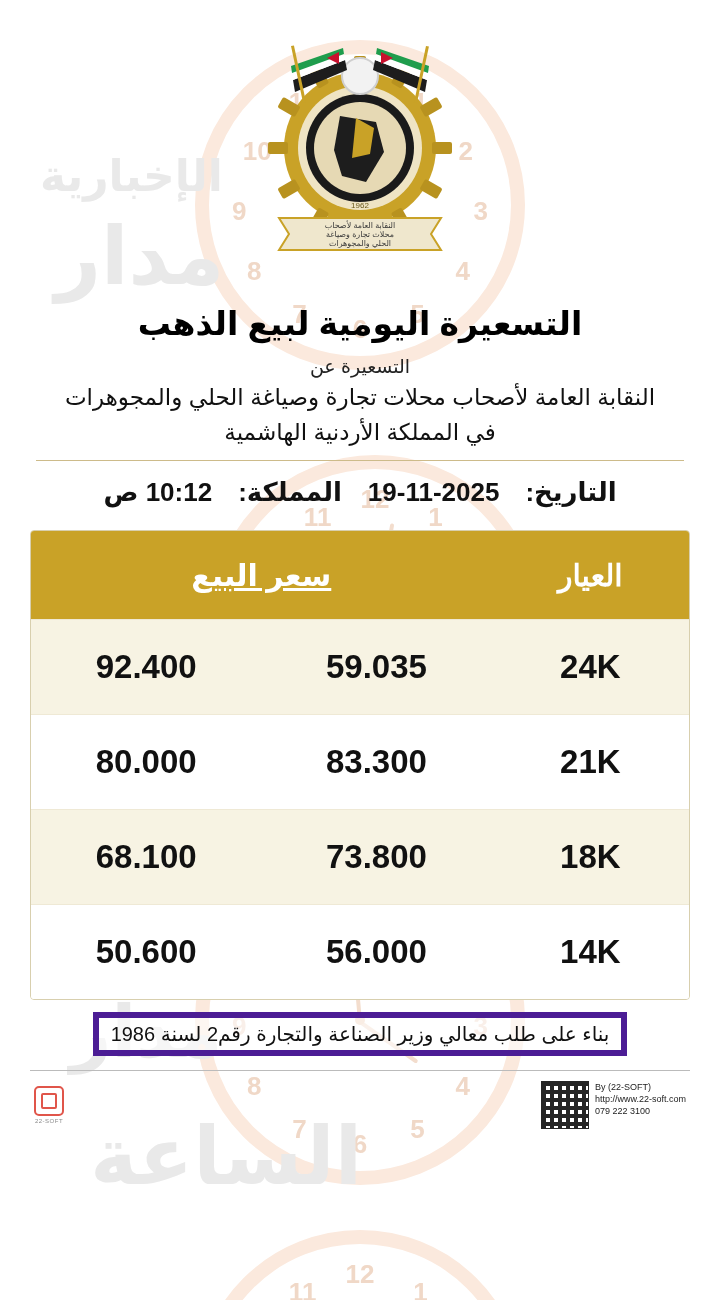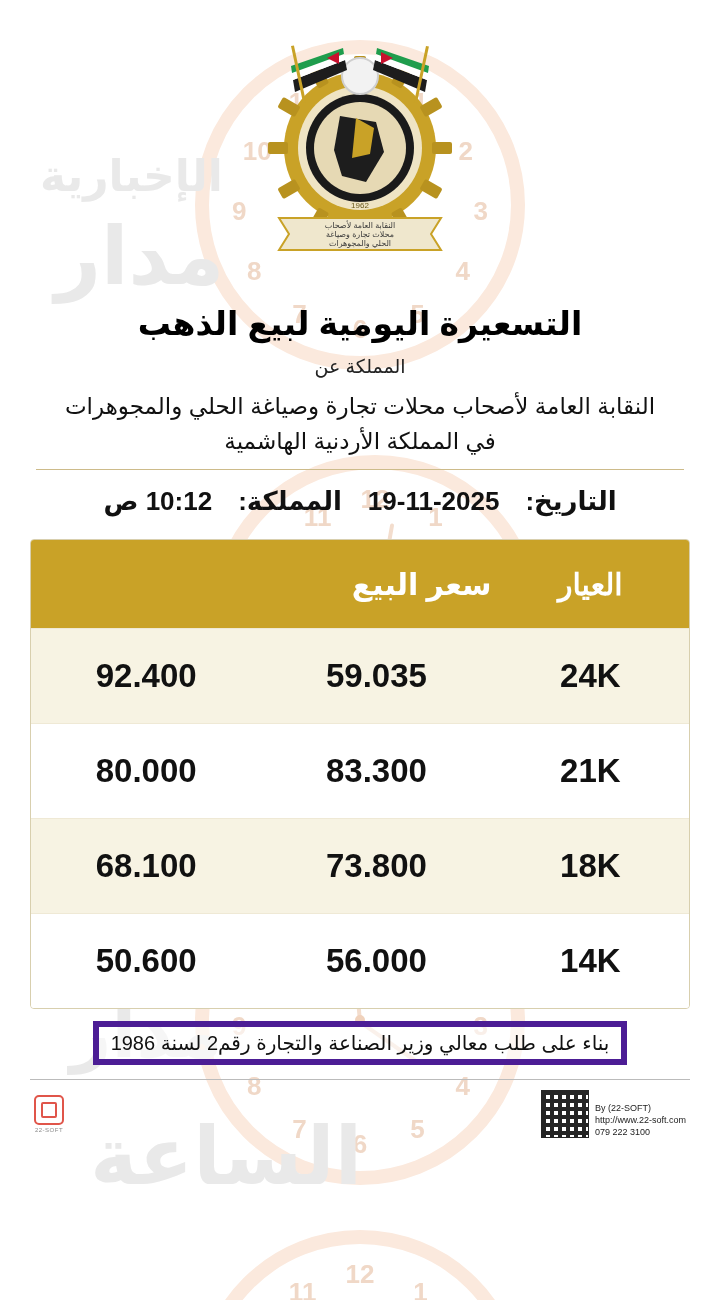--- a/index.html
+++ b/index.html
@@ -97,21 +97,21 @@
     margin-top: 4px;
   }
   .t-sub1 {
     font-size: 19px;
     color: #222;
     margin-top: 12px;
   }
   .t-sub2 {
     font-size: 23px;
     color: #111;
-    margin-top: 15px;
+    margin-top: 6px;
     text-align: center;
   }
   .t-sub3 {
     font-size: 23px;
     color: #111;
     margin-top: 8px;
   }
   .hr-gold {
     margin: 14px 6px 0 6px;
     height: 1px;
@@ -140,21 +140,21 @@
   .thead {
     display: flex;
     background: #c9a227;
     color: #ffffff;
     font-weight: bold;
     font-size: 30px;
     height: 88px;
     align-items: center;
   }
   .thead .c1 { flex: 0 0 30%; text-align: center; font-family: Liberation Serif, serif; }
-  .thead .c2 { flex: 1; text-align: right; }
+  .thead .c2 { flex: 1; text-align: center; text-decoration: underline; }
   .thead .c3 { flex: 1; text-align: center; }
 
   .trow {
     display: flex;
     align-items: center;
     height: 94px;
     font-size: 33px;
     font-weight: bold;
     color: #111;
     border-top: 1px solid #efe9d5;
@@ -186,21 +186,21 @@
 
   .footer {
     display: flex;
     align-items: center;
     justify-content: space-between;
     padding: 10px 4px 0 4px;
     direction: ltr;
   }
   .footer-left {
     display: flex;
-    align-items: flex-end;
+    align-items: flex-start;
     gap: 6px;
   }
   .qr {
     width: 46px; height: 46px;
     background:
       linear-gradient(90deg,#000 50%,transparent 0) 0 0/8px 8px,
       linear-gradient(#000 50%,transparent 0) 0 0/8px 8px;
     background-color: #fff;
     border: 1px solid #000;
     opacity: 0.85;
@@ -365,21 +365,21 @@
         <text x="125" y="200" text-anchor="middle" font-size="8" fill="#3a3a3a" font-family="'Liberation Sans', sans-serif">النقابة العامة لأصحاب</text>
         <text x="125" y="209" text-anchor="middle" font-size="8" fill="#3a3a3a" font-family="'Liberation Sans', sans-serif">محلات تجارة وصياغة</text>
         <text x="125" y="218" text-anchor="middle" font-size="8" fill="#3a3a3a" font-family="'Liberation Sans', sans-serif">الحلي والمجوهرات</text>
         <text x="125" y="180" text-anchor="middle" font-size="8" fill="#6b5a1e" font-family="'Liberation Sans', sans-serif">1962</text>
       </svg>
     </div>
   </div>
 
   <div class="titles">
     <div class="t-main">التسعيرة اليومية لبيع الذهب</div>
-    <div class="t-sub1">المملكة عن</div>
+    <div class="t-sub1">التسعيرة عن</div>
     <div class="t-sub2">النقابة العامة لأصحاب محلات تجارة وصياغة الحلي والمجوهرات</div>
     <div class="t-sub3">في المملكة الأردنية الهاشمية</div>
   </div>
 
   <div class="hr-gold"></div>
 
   <div class="datetime">
     <span>التاريخ:</span>
     <span>19-11-2025</span>
     <span>المملكة:</span>

